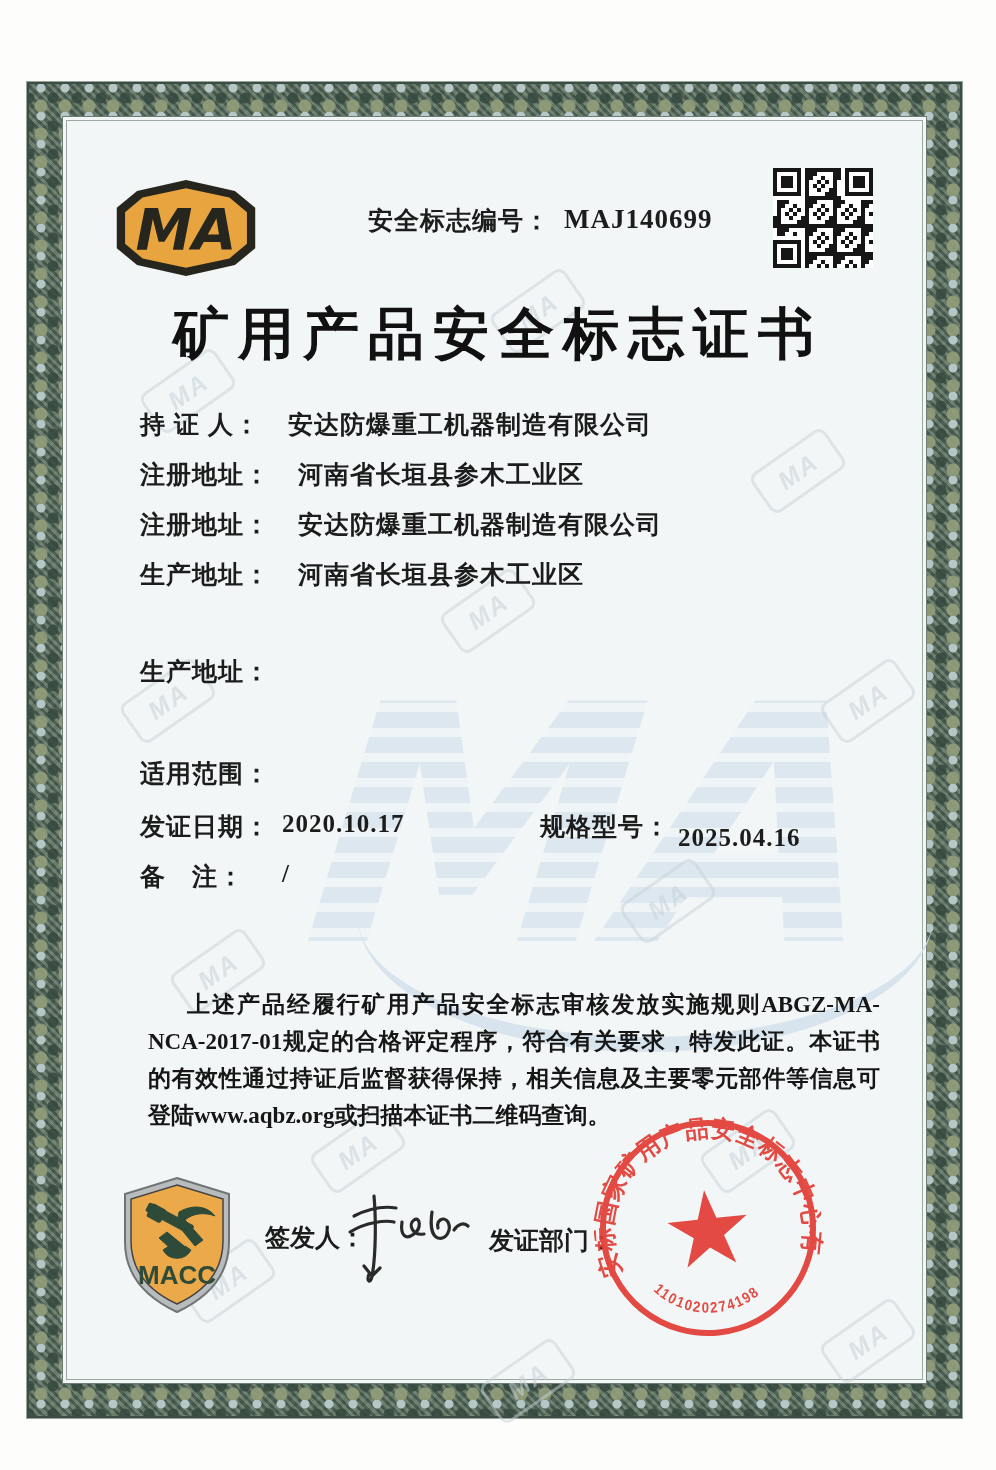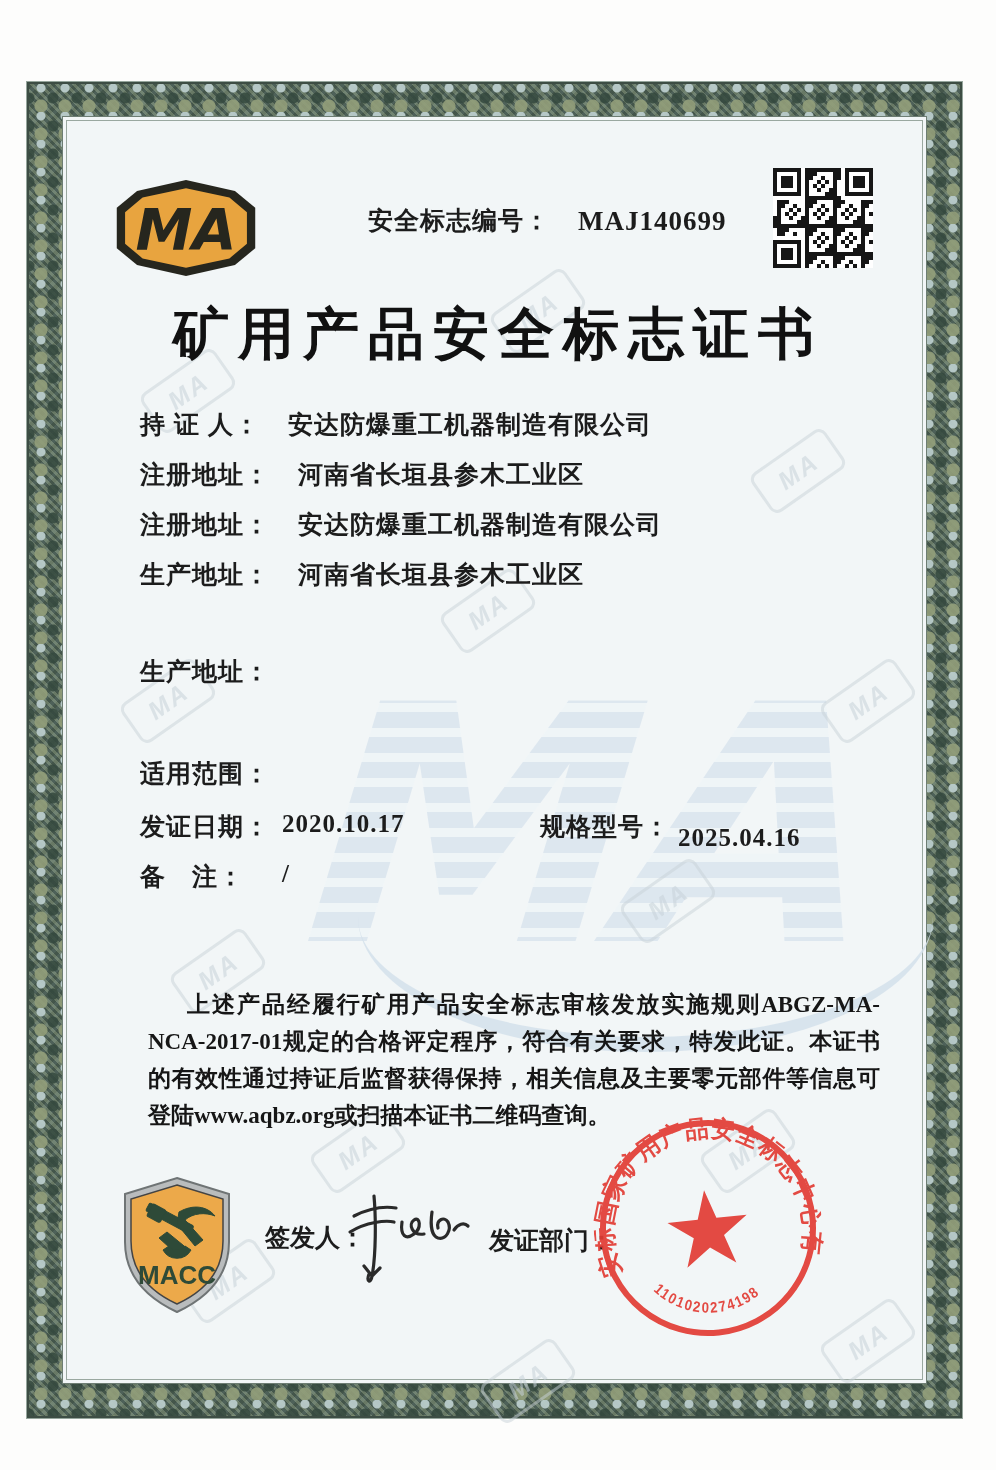--- a/index.html
+++ b/index.html
@@ -32,21 +32,21 @@
     -webkit-background-clip:text;background-clip:text;color:transparent;
     transform:skewX(-6deg);opacity:.8;}
   .wm-swoosh{position:absolute;left:295px;top:665px;width:575px;height:255px;z-index:0;
     border-radius:50%;border:0;border-bottom:15px solid rgba(211,224,235,.85);}
   .wm-stamp{position:absolute;z-index:0;width:84px;height:42px;border:3px solid rgba(199,209,216,.5);
     border-radius:9px;color:rgba(199,209,216,.55);display:flex;align-items:center;justify-content:center;
     font:italic 900 25px "Liberation Sans",sans-serif;letter-spacing:2px;transform:rotate(-35deg);}
 
   
   .ma-logo{position:absolute;left:115px;top:180px;width:142px;height:96px;z-index:2;}
-  .certno-row{position:absolute;left:368px;top:204px;z-index:2;display:flex;align-items:flex-end;gap:28px;}
+  .certno-row{position:absolute;left:368px;top:204px;z-index:2;display:flex;align-items:flex-start;gap:14px;}
   .certno-label{font-weight:bold;font-size:25px;letter-spacing:1px;}
   .certno-value{font-family:"Liberation Serif",serif;font-weight:600;font-size:27px;letter-spacing:1px;}
   .qr{position:absolute;left:773px;top:168px;width:100px;height:100px;background:#fff;z-index:2;}
   .qm{position:absolute;background:#161616;}
   .qf{position:absolute;width:20px;height:20px;border:4px solid #161616;background:#fff;box-sizing:content-box;}
   .qf::after{content:"";position:absolute;inset:4px;background:#161616;}
 
   
   .title{position:absolute;left:0;right:0;top:297px;z-index:2;text-align:center;
     font-family:"Liberation Serif",serif;font-weight:900;font-size:56px;letter-spacing:9px;color:#111;}

